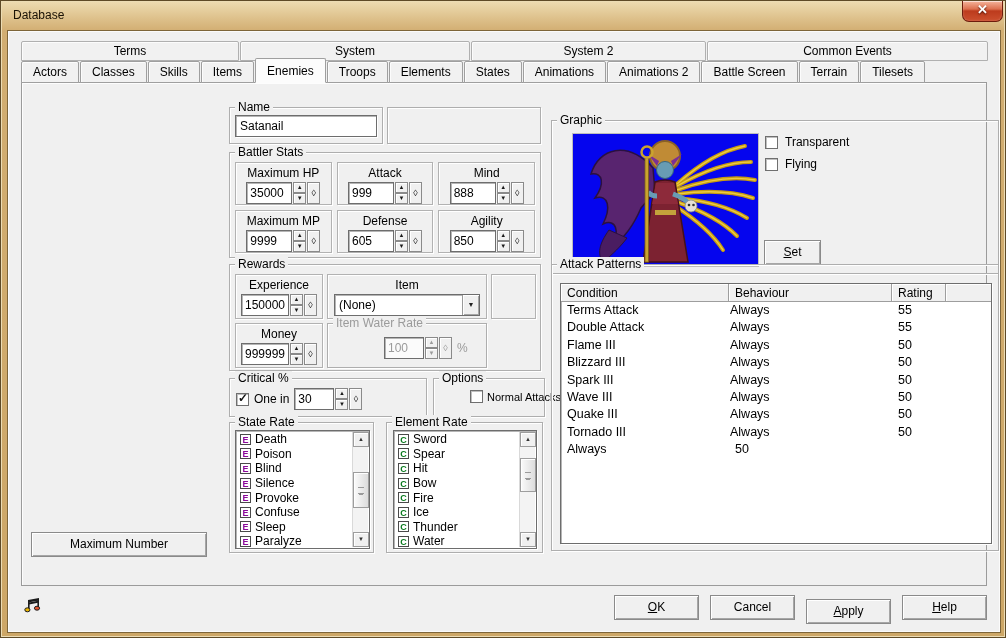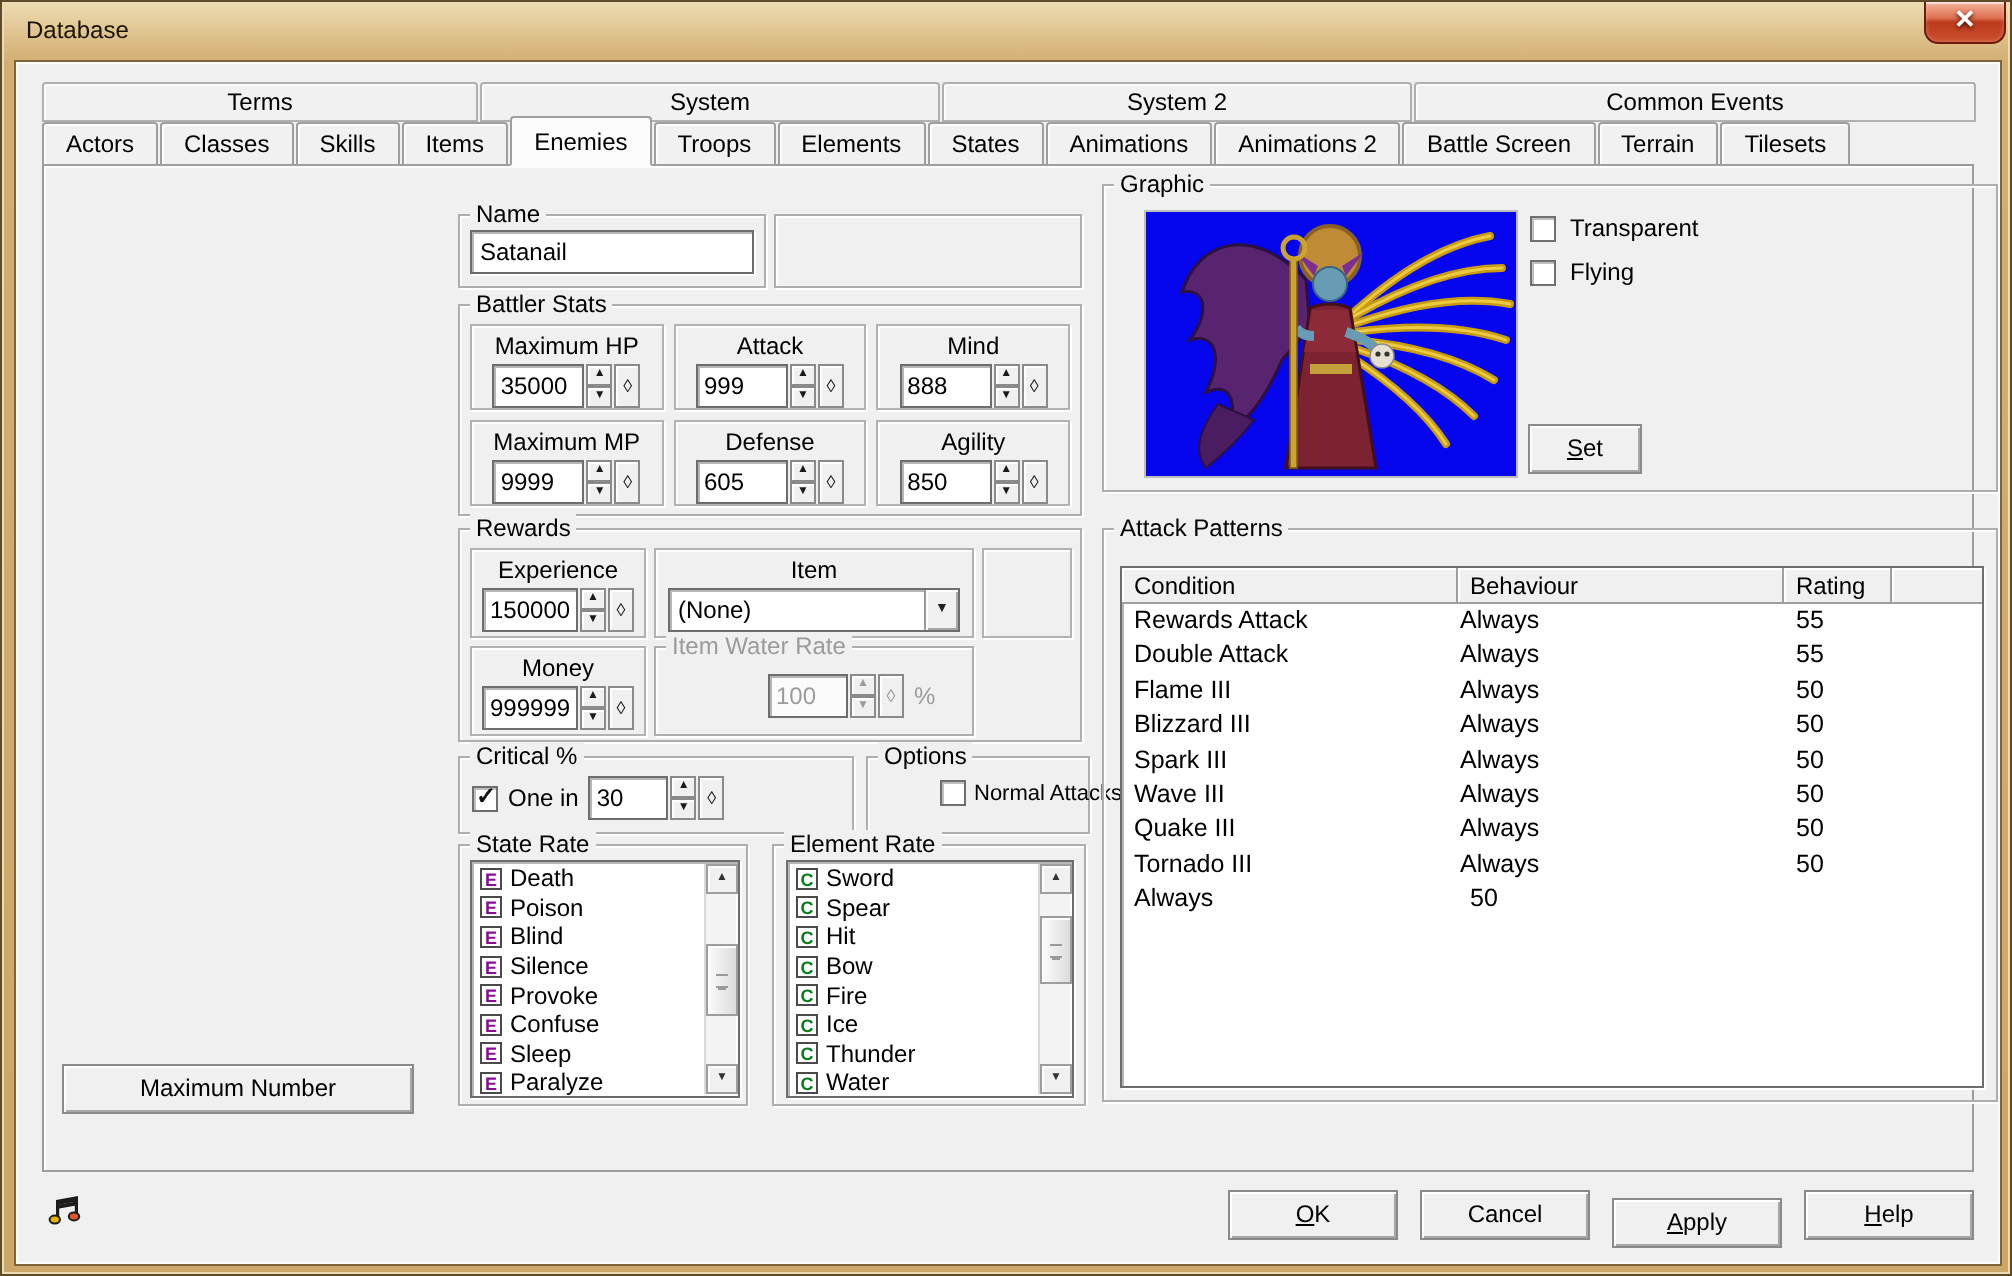--- a/index.html
+++ b/index.html
@@ -405,21 +405,21 @@
           </div>
       </div>
       <div class="vscroll">
         <div class="varrow" style="top:0">▲</div>
         <div class="vthumb" style="top:26px; height:34px;"></div>
         <div class="varrow" style="bottom:0">▼</div>
       </div>
     </div>
   </div>
 
-  <div class="group" style="left:550px; top:91px; width:448px; height:154px;">
+  <div class="group" style="left:550px; top:119px; width:448px; height:154px;">
     <div class="glabel">Graphic</div>
     <div class="graphic-img">
       <svg width="185" height="132" viewBox="0 0 185 132">
         <rect x="0" y="0" width="185" height="132" fill="#0505ee"></rect>
         <circle cx="92" cy="22" r="15" fill="#c08b35" stroke="#8a6125" stroke-width="2"></circle>
         <path d="M80,34 C54,6 26,14 18,40 C30,38 32,50 22,64 C36,60 38,74 30,90 C44,84 46,98 40,112 C54,102 62,88 68,74 L82,58 Z" fill="#58246f" stroke="#2b1040" stroke-width="1.5"></path>
         <path d="M36,96 C26,110 24,120 30,128 C40,120 48,112 54,104 Z" fill="#4a1d61" stroke="#2b1040" stroke-width="1"></path>
         <g stroke="#c79c10" stroke-width="4" fill="none" stroke-linecap="round">
           <path d="M104,50 Q140,18 172,12"></path>
             <path d="M104,52 Q146,28 178,28"></path>
@@ -467,21 +467,21 @@
   <div class="group" style="left:550px; top:263px; width:448px; height:287px;">
     <div class="glabel">Attack Patterns</div>
     <div class="atable sunken">
       <div class="ahead">
         <div class="ah c1">Condition</div>
         <div class="ah c0">Behaviour</div>
         <div class="ah c2">Rating</div>
         <div class="ah c3"></div>
       </div>
       <div class="arow">
-          <div class="ac c0">Rewards Attack</div>
+          <div class="ac c0">Terms Attack</div>
           <div class="ac c1">Always</div>
           <div class="ac c2">55</div>
         </div>
       <div class="arow">
           <div class="ac c0">Double Attack</div>
           <div class="ac c1">Always</div>
           <div class="ac c2">55</div>
         </div>
       <div class="arow">
           <div class="ac c0">Flame III</div>

